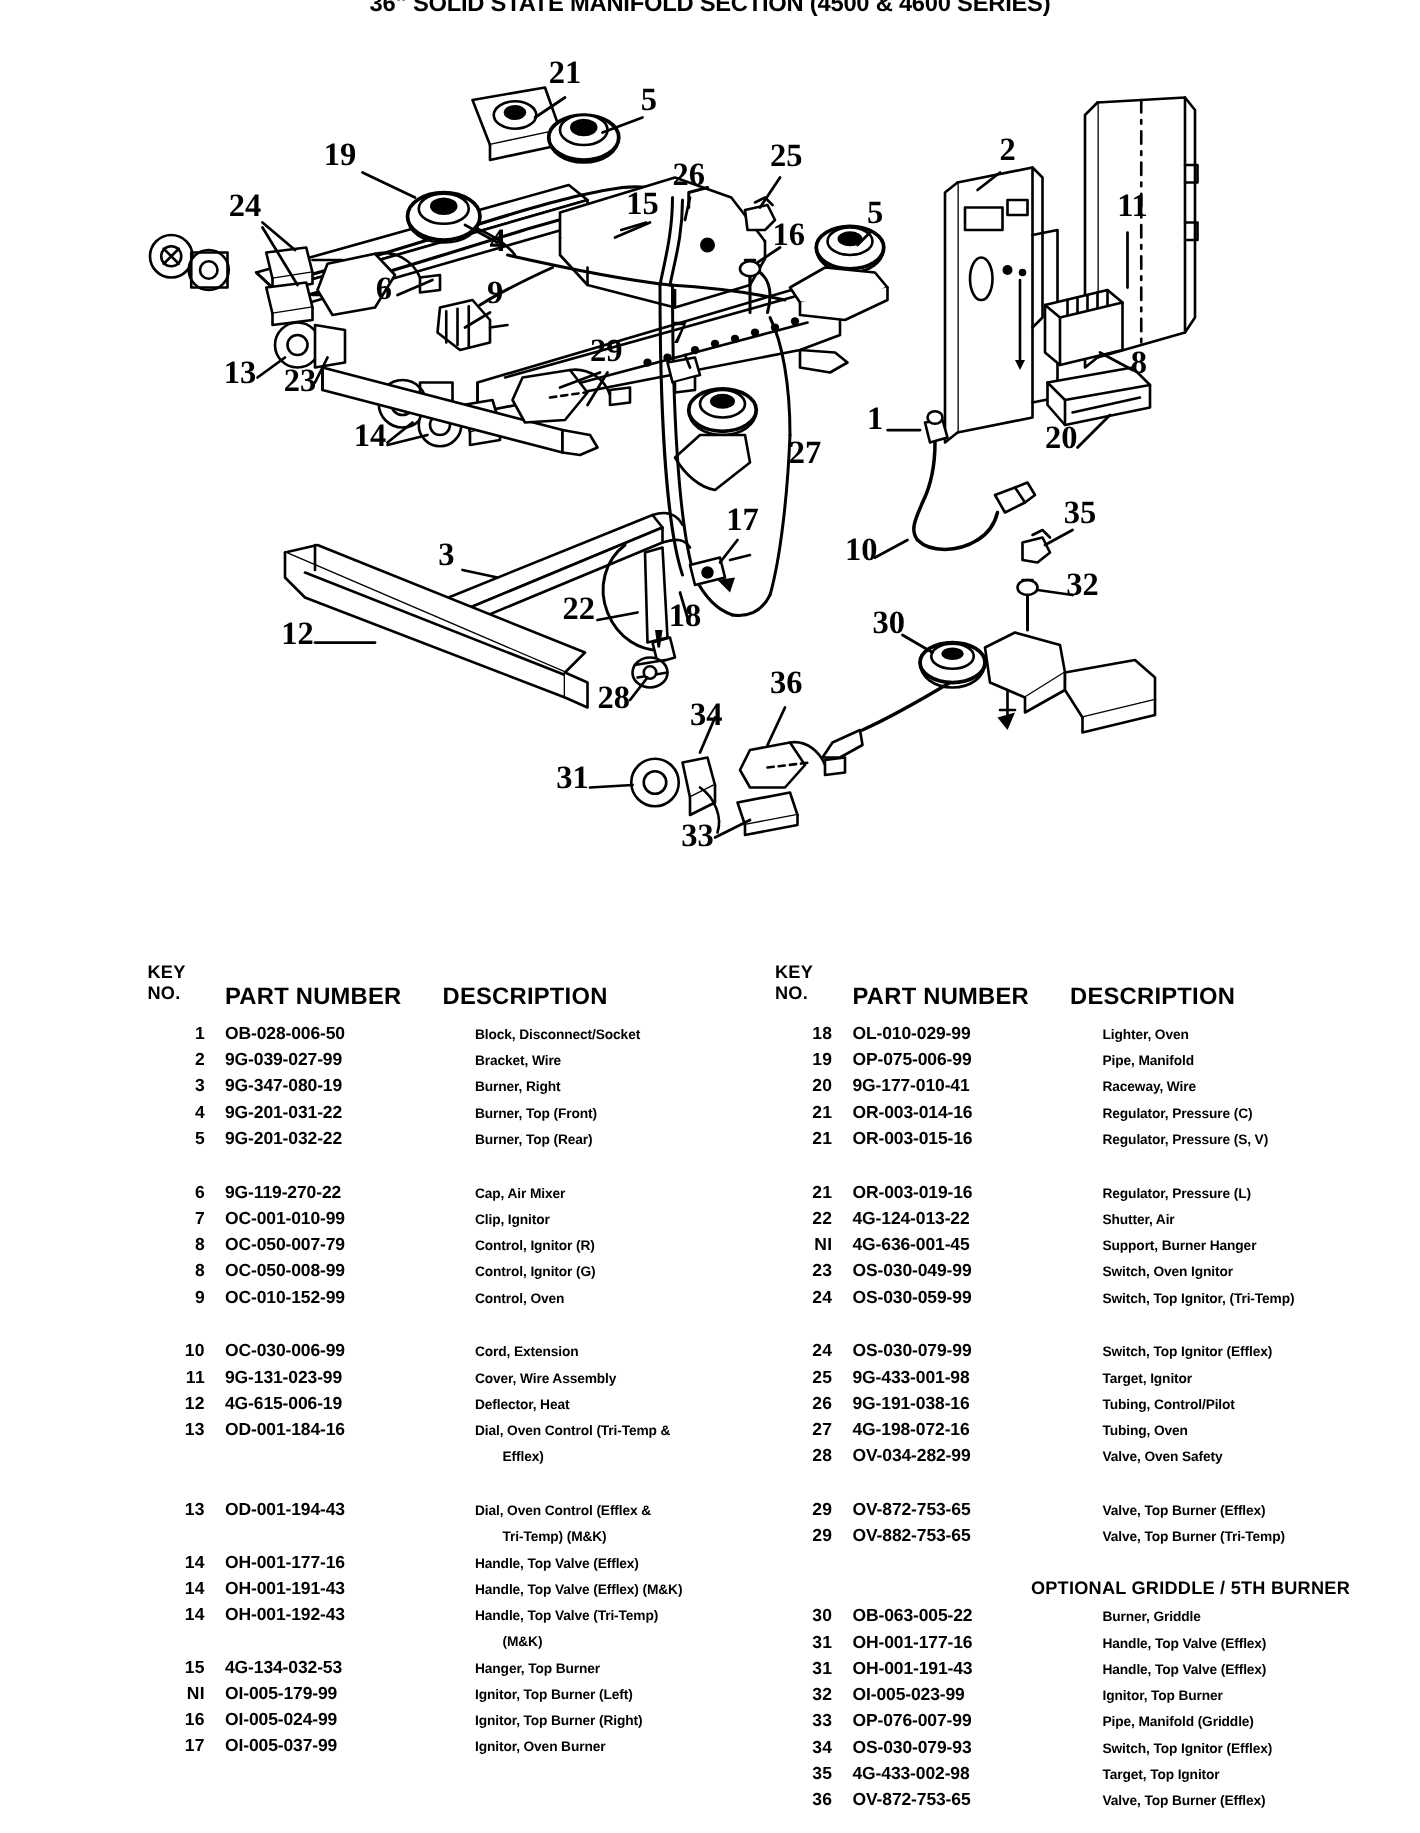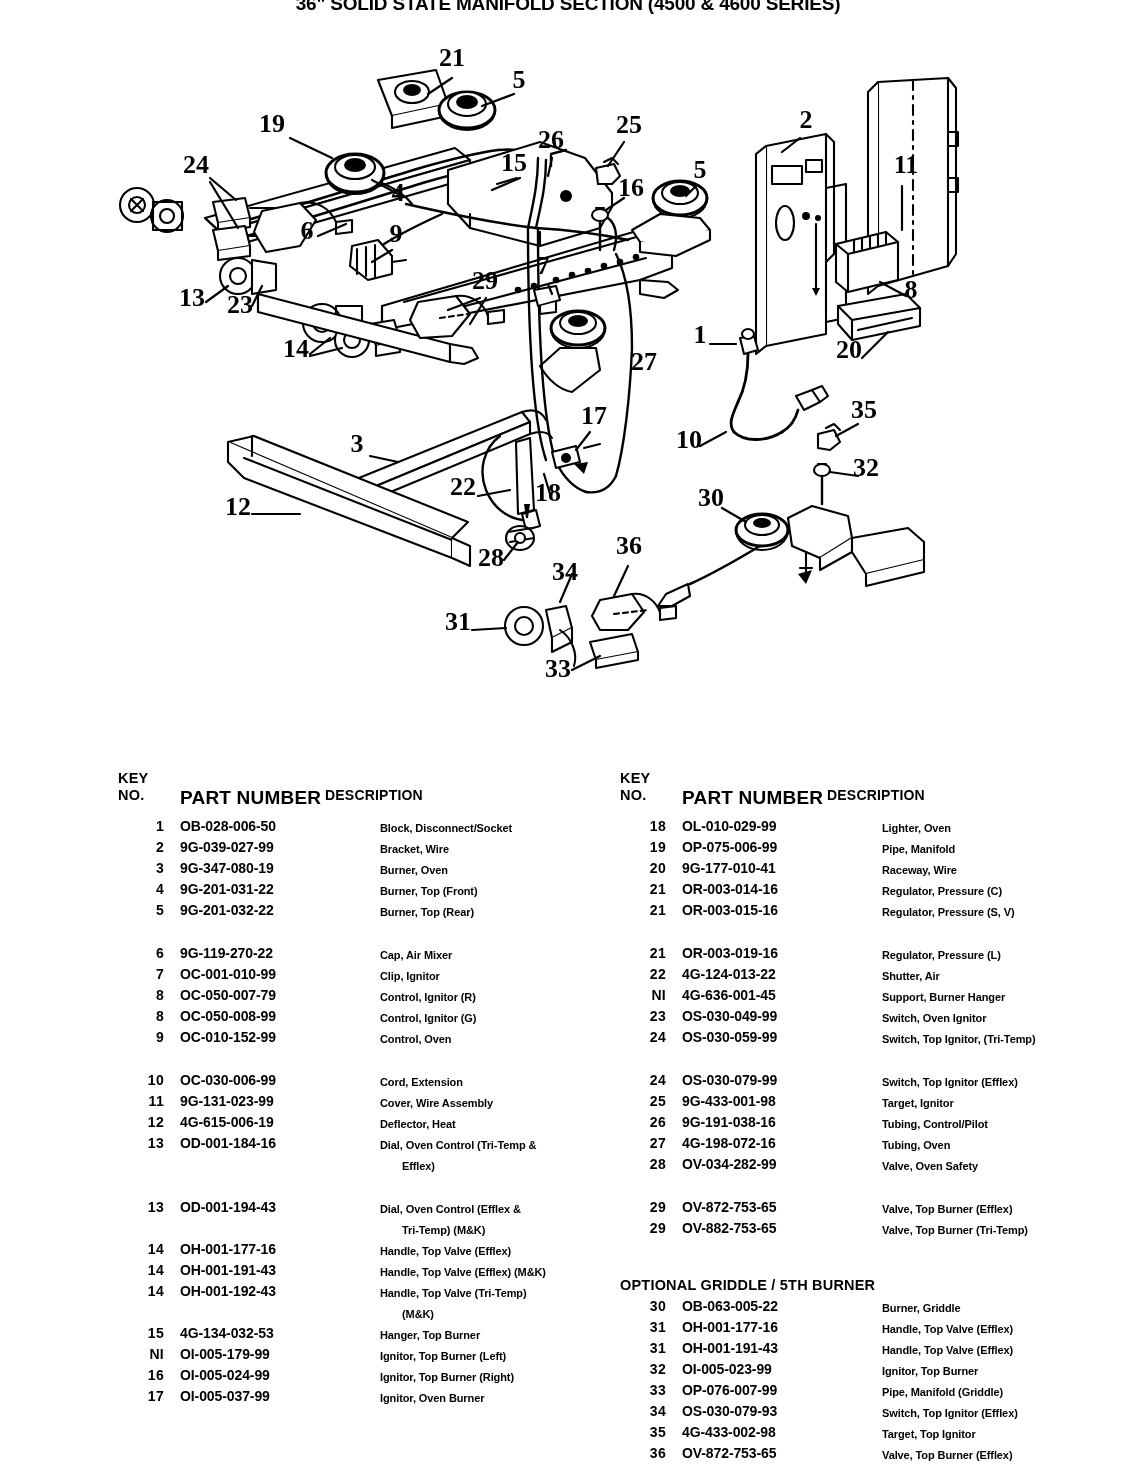--- a/index.html
+++ b/index.html
@@ -87,23 +87,23 @@
   .col-head .pn-word {
     position: absolute;
     left: 62px;
     top: 17px;
     font-size: 19px;
     font-weight: bold;
     letter-spacing: 0.2px;
   }
   .col-head .desc-word {
     position: absolute;
-    left: 207px;
+    left: 236px;
     top: 17px;
-    font-size: 14px;
+    font-size: 19px;
     font-weight: bold;
     letter-spacing: 0.2px;
   }
 
   .rows { position: relative; }
 
   .row {
     position: relative;
     height: 21px;
     font-size: 14px;
@@ -143,22 +143,22 @@
     margin-left: 40px;
   }
   .cell-desc .wrap2 {
     display: block;
     padding-left: 22px;
   }
 
   .section-heading {
     position: relative;
     height: 21px;
-    margin-top: 36px;
-    text-align: left;
+    margin-top: 22px;
+    text-align: right;
     font-size: 14.5px;
     font-weight: bold;
     letter-spacing: 0.2px;
     width: 460px;
   }
 </style>
 </head>
 <body>
 
 <div class="page-title">36" SOLID STATE MANIFOLD SECTION (4500 &amp; 4600 SERIES)</div>
@@ -486,21 +486,21 @@
           <span class="cell-desc">Block, Disconnect/Socket</span>
         </div>
         <div class="row">
           <span class="cell-key">2</span>
           <span class="cell-pn">9G-039-027-99</span>
           <span class="cell-desc">Bracket, Wire</span>
         </div>
         <div class="row">
           <span class="cell-key">3</span>
           <span class="cell-pn">9G-347-080-19</span>
-          <span class="cell-desc">Burner, Oven</span>
+          <span class="cell-desc">Burner, Right</span>
         </div>
         <div class="row">
           <span class="cell-key">4</span>
           <span class="cell-pn">9G-201-031-22</span>
           <span class="cell-desc">Burner, Top (Front)</span>
         </div>
         <div class="row">
           <span class="cell-key">5</span>
           <span class="cell-pn">9G-201-032-22</span>
           <span class="cell-desc">Burner, Top (Rear)</span>

